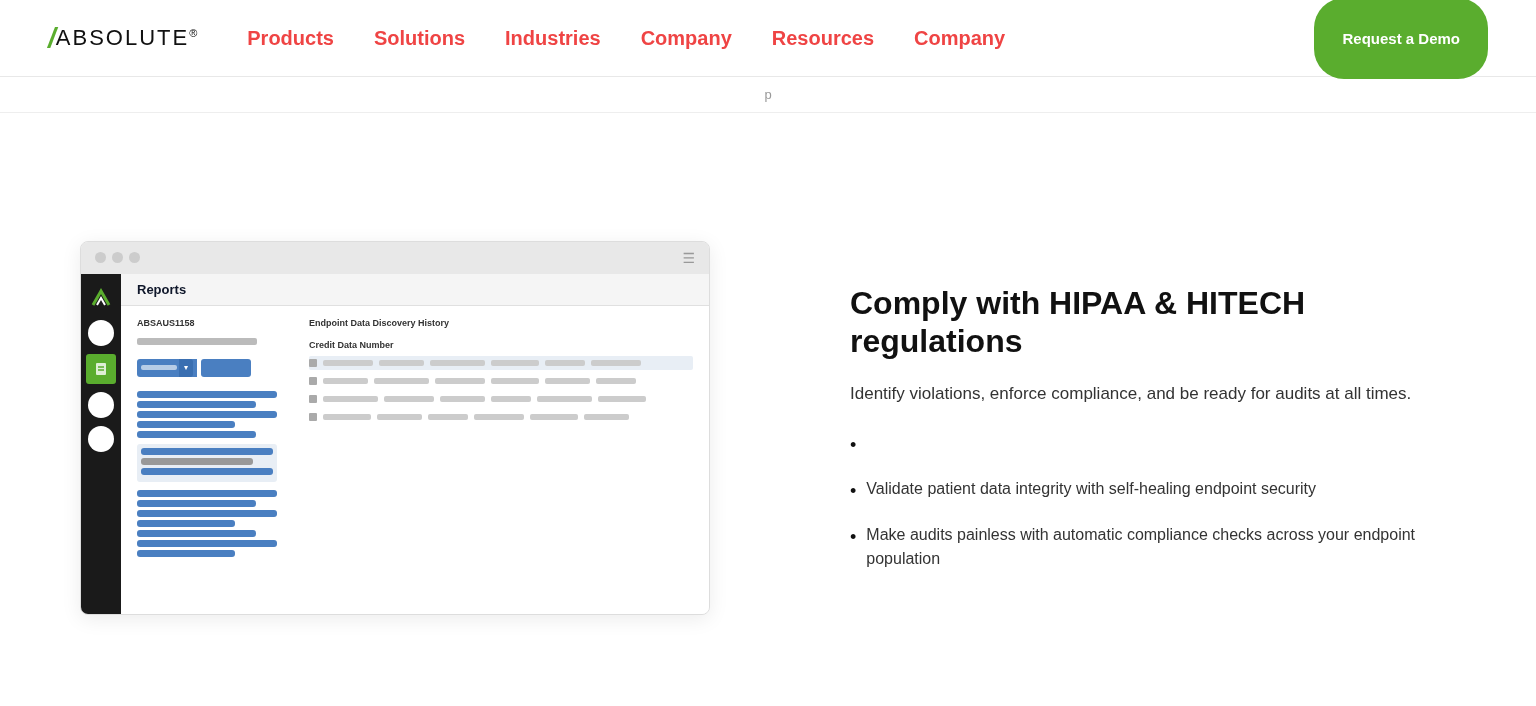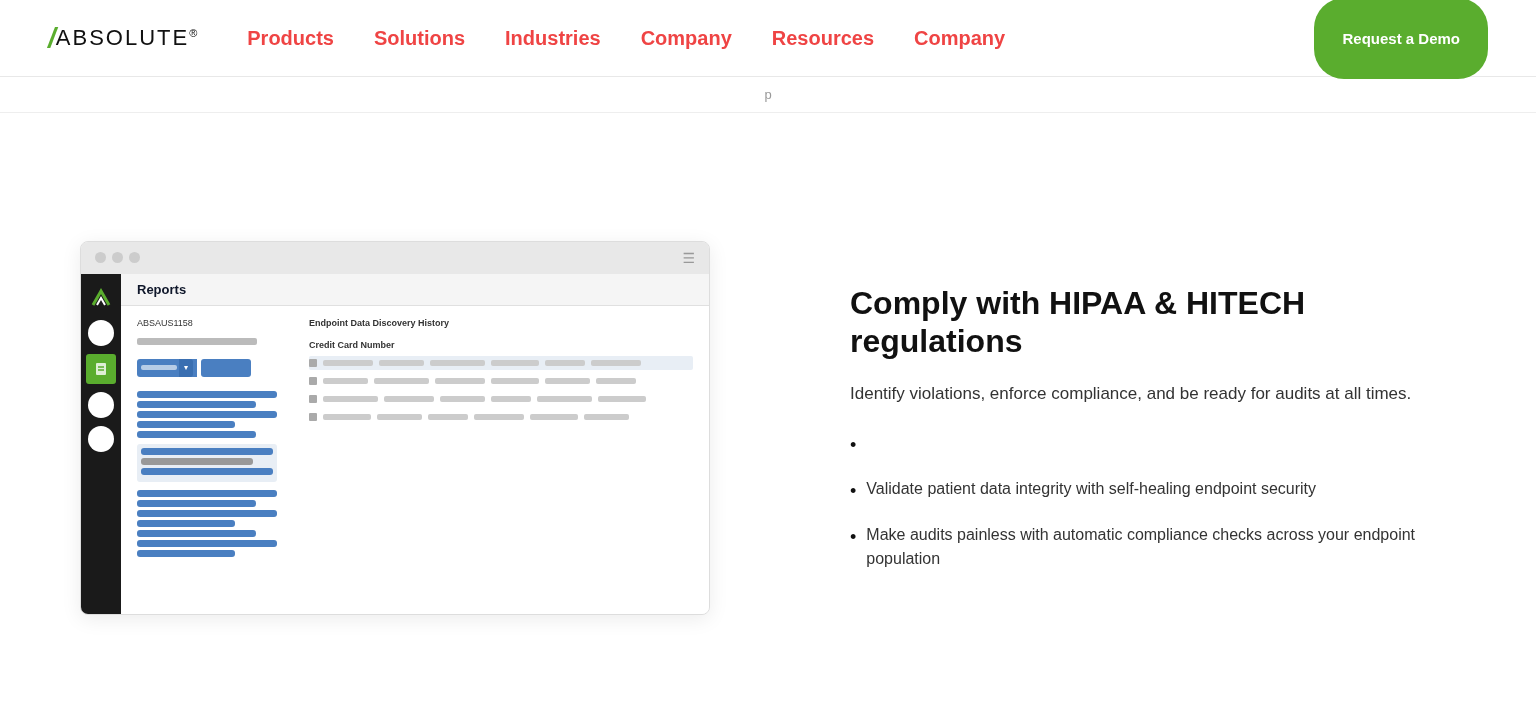--- a/index.html
+++ b/index.html
@@ -104,21 +104,21 @@
     .mockup-list-bar.medium { width: 85%; }
     .mockup-list-bar.long { width: 100%; }
     .mockup-list-selected { background: #e8eef5; border-radius: 3px; padding: 4px 4px; }
 
     
     .mockup-table-area { flex: 1; }
     .mockup-device-row {
       display: flex; align-items: center; gap: 8px;
       margin-bottom: 10px;
     }
-    .mockup-device-id { font-size: 9px; color: #333; font-weight: 400; min-width: 70px; }
+    .mockup-device-id { font-size: 9px; color: #333; font-weight: 700; min-width: 70px; }
 
     .mockup-section { margin-bottom: 12px; padding-left: 20px; }
     .mockup-section-title { font-size: 9px; color: #333; font-weight: 600; margin-bottom: 6px; }
     .mockup-table { width: 100%; }
     .mockup-table-row {
       display: flex; align-items: center; gap: 6px; margin-bottom: 4px; padding: 3px 0;
     }
     .mockup-table-row.highlighted { background: #e8eef5; border-radius: 2px; }
     .mockup-cell-sq { width: 8px; height: 8px; background: #aaa; border-radius: 1px; flex-shrink: 0; }
     .mockup-cell-bar { height: 6px; background: #ccc; border-radius: 2px; }
@@ -265,21 +265,21 @@
               </div>
             </div>
 
             <div class="mockup-table-area">
 
               <div class="mockup-section">
                 <div class="mockup-section-title">Endpoint Data Discovery History</div>
               </div>
 
               <div class="mockup-section">
-                <div class="mockup-section-title">Credit Card Number</div>
+                <div class="mockup-section-title">Credit Data Number</div>
                 <div class="mockup-table">
                   <div class="mockup-table-row highlighted">
                     <div class="mockup-cell-sq"></div>
                     <div class="mockup-cell-bar c1"></div>
                     <div class="mockup-cell-bar c2"></div>
                     <div class="mockup-cell-bar c3"></div>
                     <div class="mockup-cell-bar c4"></div>
                     <div class="mockup-cell-bar c5"></div>
                     <div class="mockup-cell-bar c1"></div>
                   </div>

